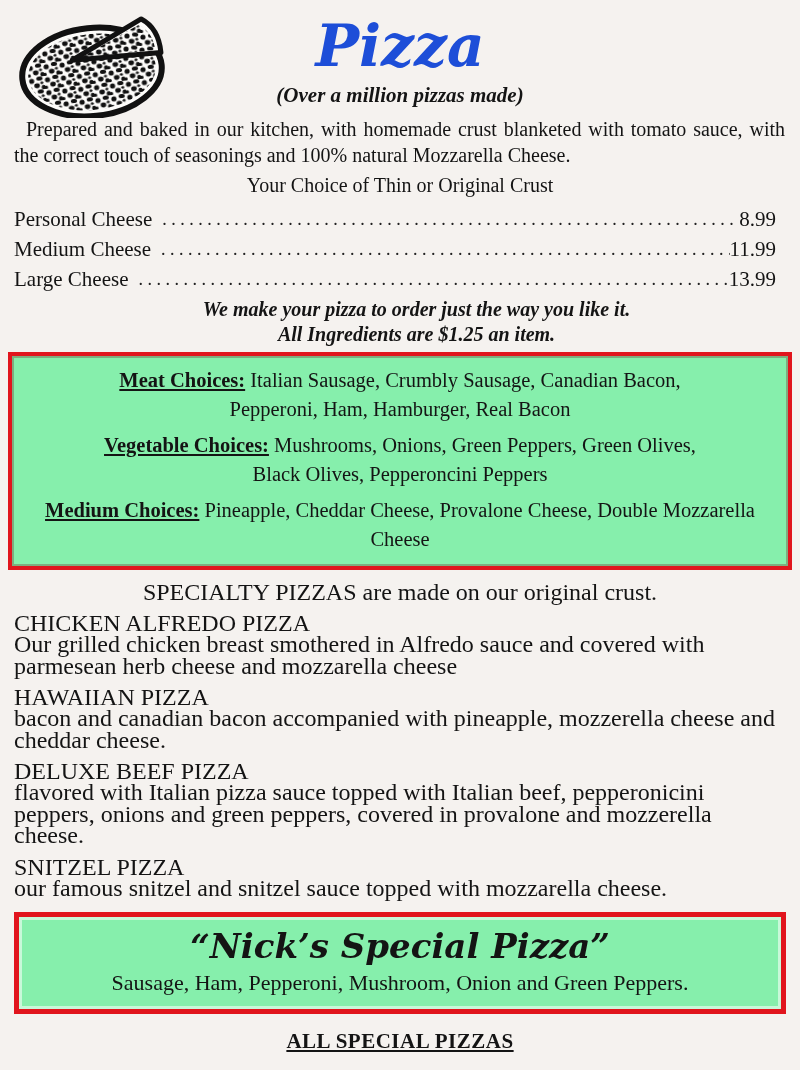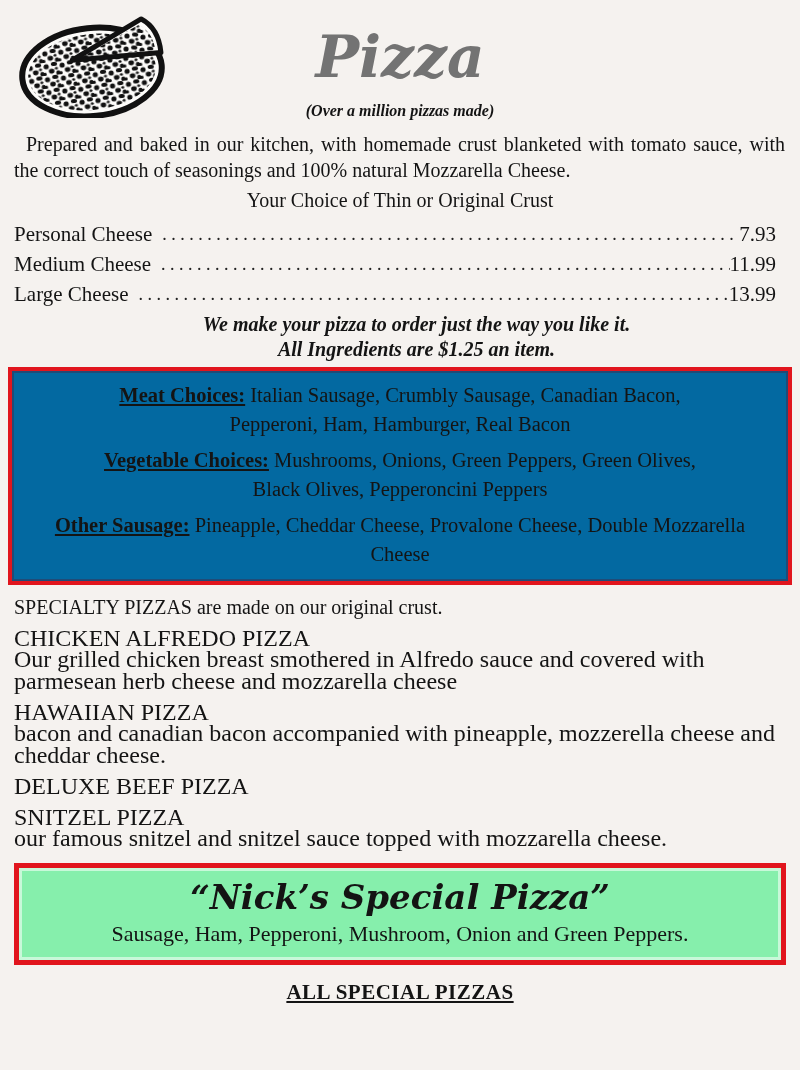--- a/index.html
+++ b/index.html
@@ -10,26 +10,26 @@
     color:#141414;
   }
   .page{position:relative;width:800px;height:1070px;}
 
   
   .logo{position:absolute;left:12px;top:6px;width:165px;height:112px;}
 
   
   .title-wrap{text-align:center;padding-top:16px;}
   .page-title{
-    margin:12px;font-size:58px;line-height:58px;
+    margin:1px;font-size:58px;line-height:58px;
     font-style:italic;font-weight:bold;
-    color:#737373;
+    color:#1d4ed8;
     font-family:"DejaVu Serif", serif;
   }
-  .subtitle{font-size:16px;line-height:25px;font-weight:bold;font-style:italic;margin-top:2px;}
+  .subtitle{font-size:21px;line-height:25px;font-weight:bold;font-style:italic;margin-top:8px;}
 
   .intro{
     margin:8px 15px 0 14px;
     font-size:20px;line-height:26px;
     text-align:justify;text-indent:12px;
   }
   .crust-line{text-align:center;font-size:20px;line-height:26px;margin-top:4px;}
 
   
   .price-list{margin:6px 24px 0 14px;}
@@ -37,32 +37,32 @@
   .plabel{white-space:nowrap;}
   .dots{flex:1;overflow:hidden;white-space:nowrap;font-size:18px;letter-spacing:4.5px;padding:0 8px 0 10px;color:#222;}
   .pprice{white-space:nowrap;}
 
   .note{text-align:center;font-weight:bold;font-style:italic;font-size:20px;line-height:25px;margin-left:33px;}
   .note.first{margin-top:3px;}
 
   
   .choices-box{
     margin:5px 8px 0;
-    background:#0369a1;
+    background:#86efac;
     border:4px solid #e1151d;
     box-shadow:inset 0 0 0 2px rgba(110,0,10,.28);
     text-align:center;
     padding:10px 26px 12px;
   }
   .group{margin:7px 0 0;font-size:20.5px;line-height:29px;}
   .group:first-child{margin-top:0;}
   .group-label{font-weight:bold;text-decoration:underline;}
 
   
-  .spec-intro{margin:11px 14px 0;font-size:20px;line-height:22px;}
+  .spec-intro{margin:11px 14px 0;font-size:24px;line-height:22px;text-align:center;}
   .spec-item{margin:9px 14px 0;font-size:24px;}
   .spec-name{line-height:22px;}
   .spec-desc{line-height:21.5px;}
 
   
   .nicks-box{
     margin:13px 14px 0;
     background:#86efac;
     border:5px solid #e1151d;
     box-shadow:inset 0 0 0 3px rgba(255,255,255,.55);
@@ -116,21 +116,21 @@
     <div class="subtitle">(Over a million pizzas made)</div>
   </div>
 
   <p class="intro">Prepared and baked in our kitchen, with homemade crust blanketed with tomato sauce, with the correct touch of seasonings and 100% natural Mozzarella Cheese.</p>
   <div class="crust-line">Your Choice of Thin or Original Crust</div>
 
   <div class="price-list">
     <div class="price-row">
       <span class="plabel">Personal Cheese</span>
       <span class="dots">........................................................................................................................</span>
-      <span class="pprice">7.93</span>
+      <span class="pprice">8.99</span>
     </div>
     <div class="price-row">
       <span class="plabel">Medium Cheese</span>
       <span class="dots">........................................................................................................................</span>
       <span class="pprice">11.99</span>
     </div>
     <div class="price-row">
       <span class="plabel">Large Cheese</span>
       <span class="dots">........................................................................................................................</span>
       <span class="pprice">13.99</span>
@@ -145,37 +145,38 @@
       <span class="group-label">Meat Choices:</span>
       <span>Italian Sausage, Crumbly Sausage, Canadian Bacon,</span><br>
       <span>Pepperoni, Ham, Hamburger, Real Bacon</span>
     </p>
     <p class="group">
       <span class="group-label">Vegetable Choices:</span>
       <span>Mushrooms, Onions, Green Peppers, Green Olives,</span><br>
       <span>Black Olives, Pepperoncini Peppers</span>
     </p>
     <p class="group">
-      <span class="group-label">Other Sausage:</span>
+      <span class="group-label">Medium Choices:</span>
       <span>Pineapple, Cheddar Cheese, Provalone Cheese, Double Mozzarella Cheese</span>
     </p>
   </div>
 
   <div class="spec-intro">SPECIALTY PIZZAS are made on our original crust.</div>
 
   <div class="spec-item">
     <div class="spec-name">CHICKEN ALFREDO PIZZA</div>
     <div class="spec-desc">Our grilled chicken breast smothered in Alfredo sauce and covered with parmesean herb cheese and mozzarella cheese</div>
   </div>
   <div class="spec-item">
     <div class="spec-name">HAWAIIAN PIZZA</div>
     <div class="spec-desc">bacon and canadian bacon accompanied with pineapple, mozzerella cheese and cheddar cheese.</div>
   </div>
   <div class="spec-item">
     <div class="spec-name">DELUXE BEEF PIZZA</div>
+    <div class="spec-desc">flavored with Italian pizza sauce topped with Italian beef, pepperonicini peppers, onions and green peppers, covered in provalone and mozzerella cheese.</div>
   </div>
   <div class="spec-item">
     <div class="spec-name">SNITZEL PIZZA</div>
     <div class="spec-desc">our famous snitzel and snitzel sauce topped with mozzarella cheese.</div>
   </div>
 
   <div class="nicks-box">
     <div class="nicks-title">“Nick’s Special Pizza”</div>
     <div class="nicks-desc">Sausage, Ham, Pepperoni, Mushroom, Onion and Green Peppers.</div>
   </div>

